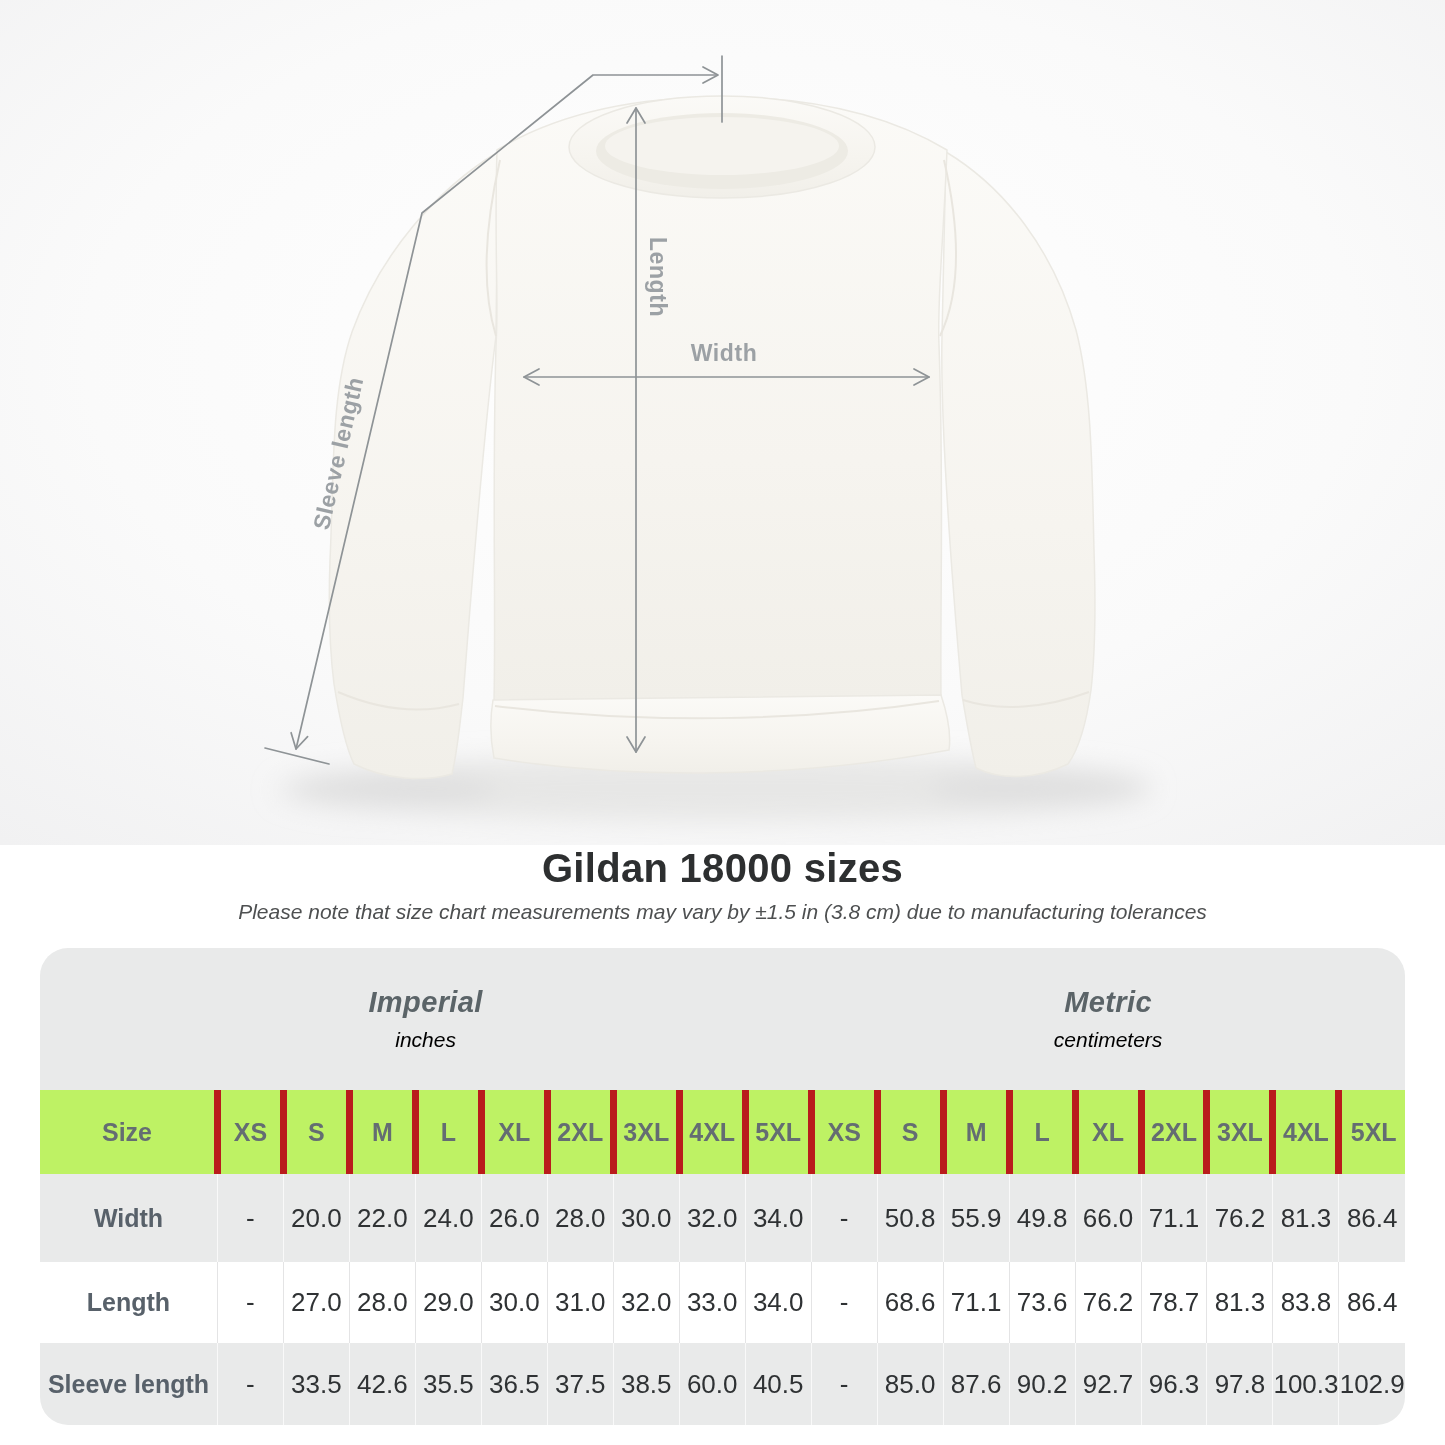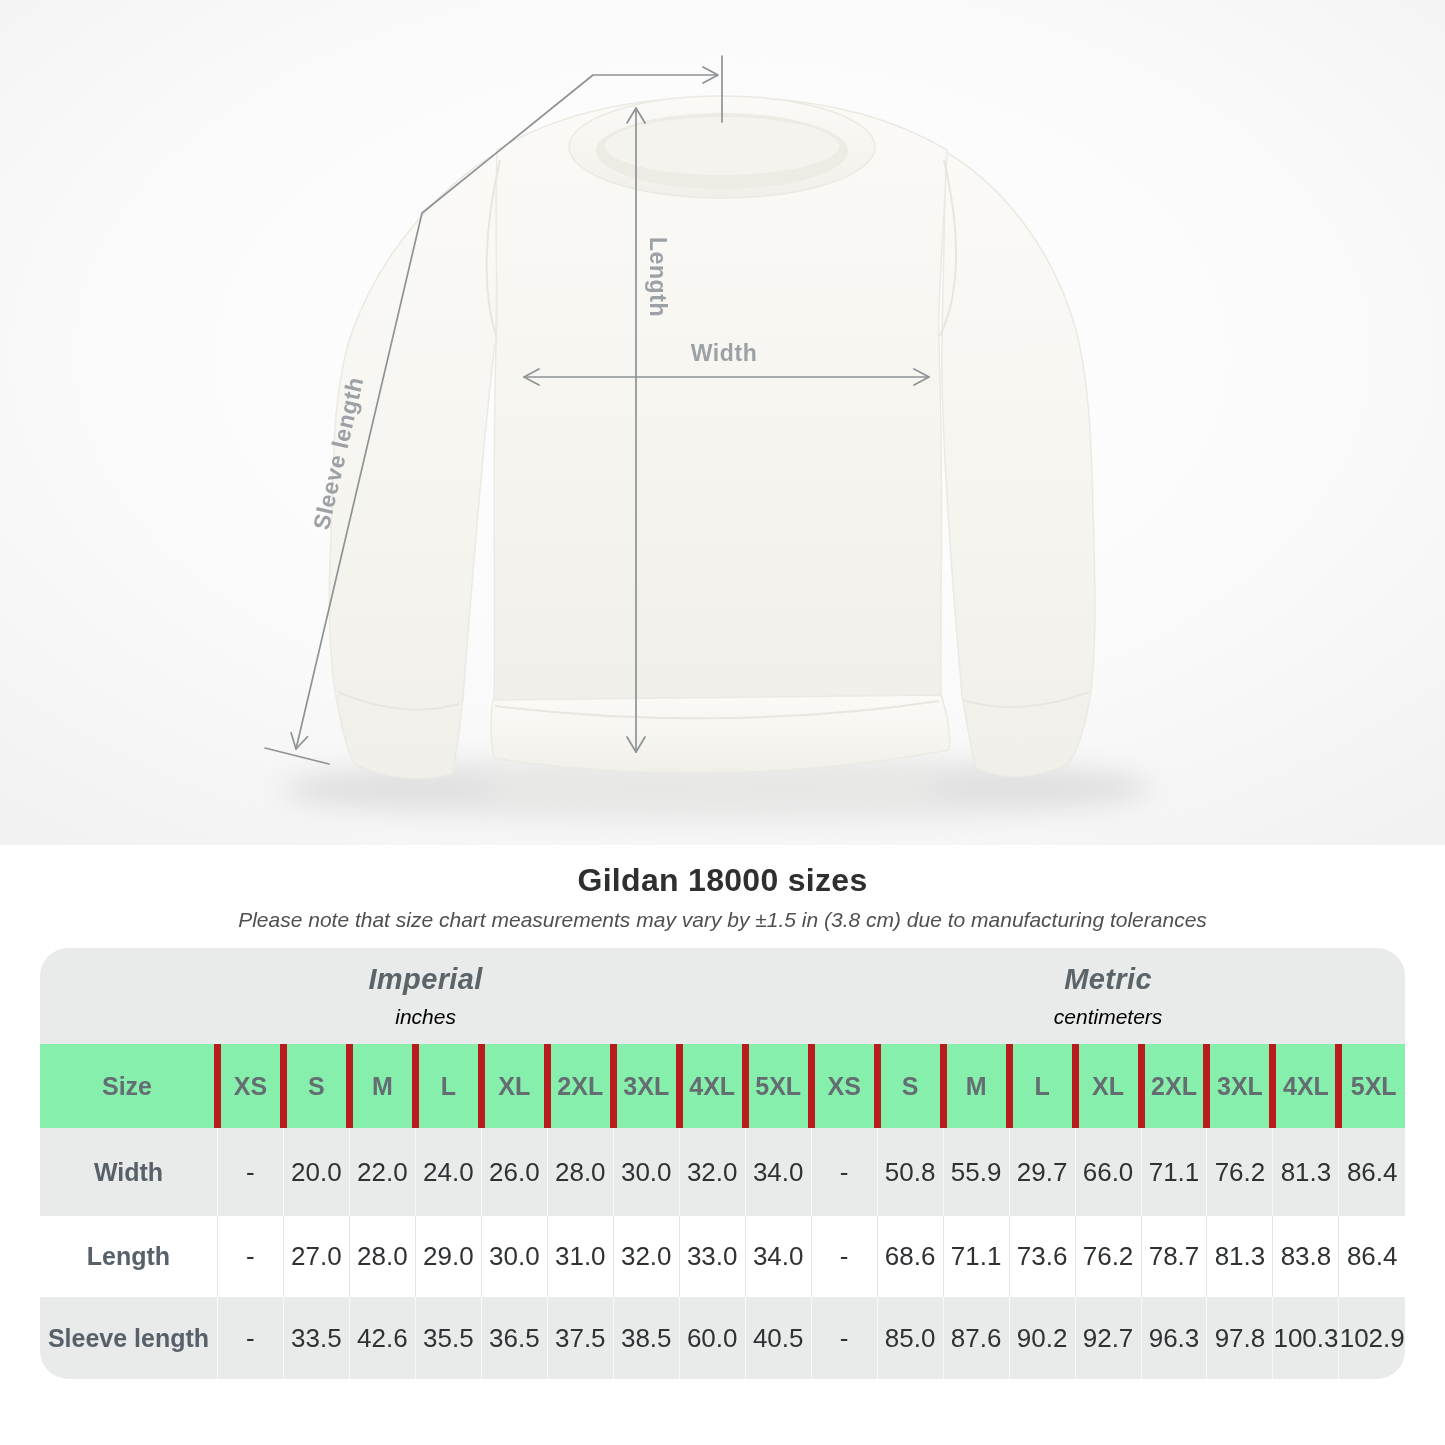--- a/index.html
+++ b/index.html
@@ -13,36 +13,36 @@
   
   .hero{position:absolute;top:0;left:0;width:1445px;height:845px;}
   .fab{fill:url(#fabGrad);stroke:#ebe9e3;stroke-width:1.5;}
   .seam{stroke:#e9e6df;stroke-width:2;fill:none;}
   .mline{stroke:#8e9396;stroke-width:1.7;fill:none;stroke-linecap:round;stroke-linejoin:round;}
   .mlabel{fill:#9ca1a5;font-size:23px;font-weight:bold;letter-spacing:.6px;
           font-family:"Liberation Sans","DejaVu Sans",sans-serif;}
 
   
   .heading{position:absolute;top:846px;left:0;width:1445px;text-align:center;}
-  .title{font-size:32px;font-weight:bold;color:#2d2f30;letter-spacing:.3px;margin-top:16px;}
+  .title{font-size:40px;font-weight:bold;color:#2d2f30;letter-spacing:.3px;}
   .note{margin-top:9px;font-size:21px;font-style:italic;color:#4e5051;}
 
   
   .table-wrap{position:absolute;top:948px;left:40px;width:1365px;
               border-radius:28px;overflow:hidden;}
   table{width:100%;border-collapse:collapse;table-layout:fixed;}
   td,th{text-align:center;vertical-align:middle;padding:0;}
   col.c-size{width:13%;}
   col.c-val{width:4.8333%;}
 
-  .band-row td{height:96px;background:#e9eaea;margin-left:8px;}
+  .band-row td{height:142px;background:#e9eaea;margin-left:8px;}
   .group-label{font-size:29px;font-weight:bold;font-style:italic;color:#5b6468;letter-spacing:.4px;}
   .group-unit{margin-top:9px;font-size:21px;font-style:italic;color:#000000;}
 
-  .header-row th{height:84px;background:#86efac;font-size:25px;font-weight:bold;color:#646d72;}
+  .header-row th{height:84px;background:#bef264;font-size:25px;font-weight:bold;color:#646d72;}
   .header-row th + th{border-left:7px solid #b91c1c;}
 
   .data-row td{font-size:26px;color:#2f3234;}
   .data-row .row-label{font-size:25px;font-weight:bold;color:#58616a;}
   tr.gray td{background:#e9eaea;}
   tr.white td{background:#ffffff;}
   tr.gray td + td{border-left:1px solid #f9f9f9;}
   tr.white.data-row td + td{border-left:1px solid #e4e4e5;}
   tr.row-width td{height:88px;}
   tr.row-length td{height:81px;}
@@ -206,21 +206,21 @@
         <td>22.0</td>
         <td>24.0</td>
         <td>26.0</td>
         <td>28.0</td>
         <td>30.0</td>
         <td>32.0</td>
         <td>34.0</td>
         <td>-</td>
         <td>50.8</td>
         <td>55.9</td>
-        <td>29.7</td>
+        <td>49.8</td>
         <td>66.0</td>
         <td>71.1</td>
         <td>76.2</td>
         <td>81.3</td>
         <td>86.4</td>
       </tr>
 
       <tr class="data-row white row-length">
         <td class="row-label">Length</td>
         <td>-</td>

